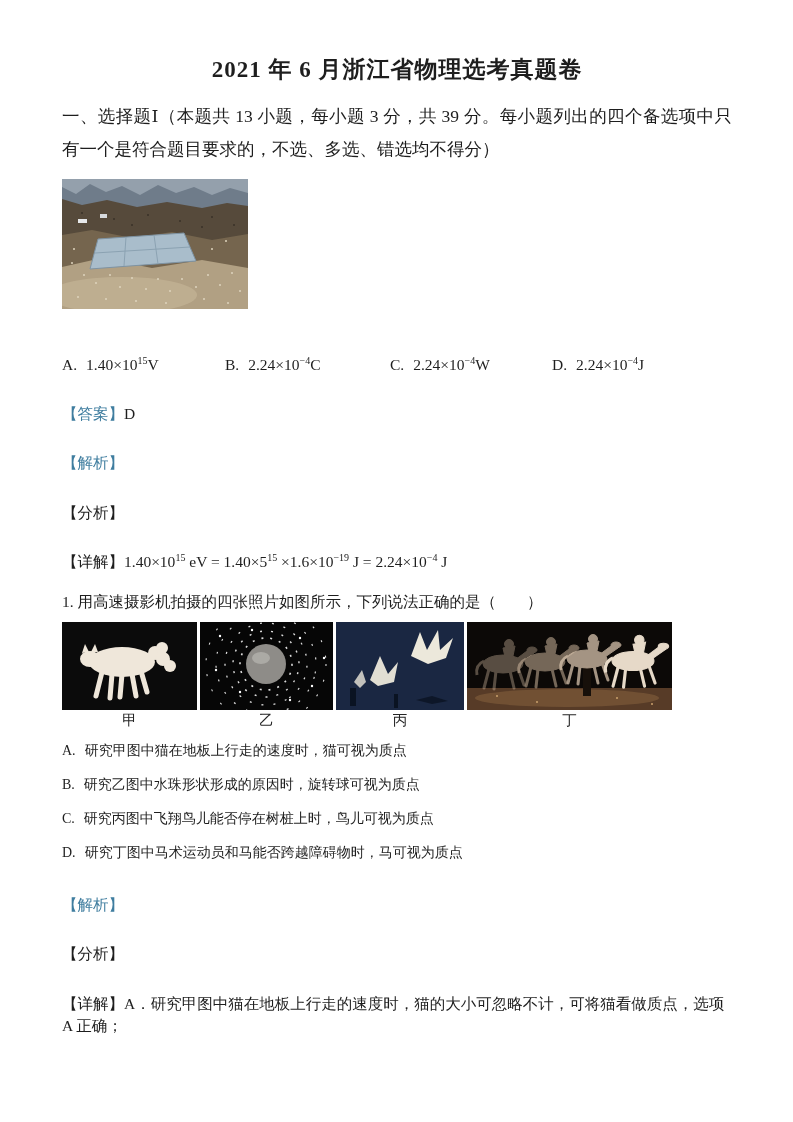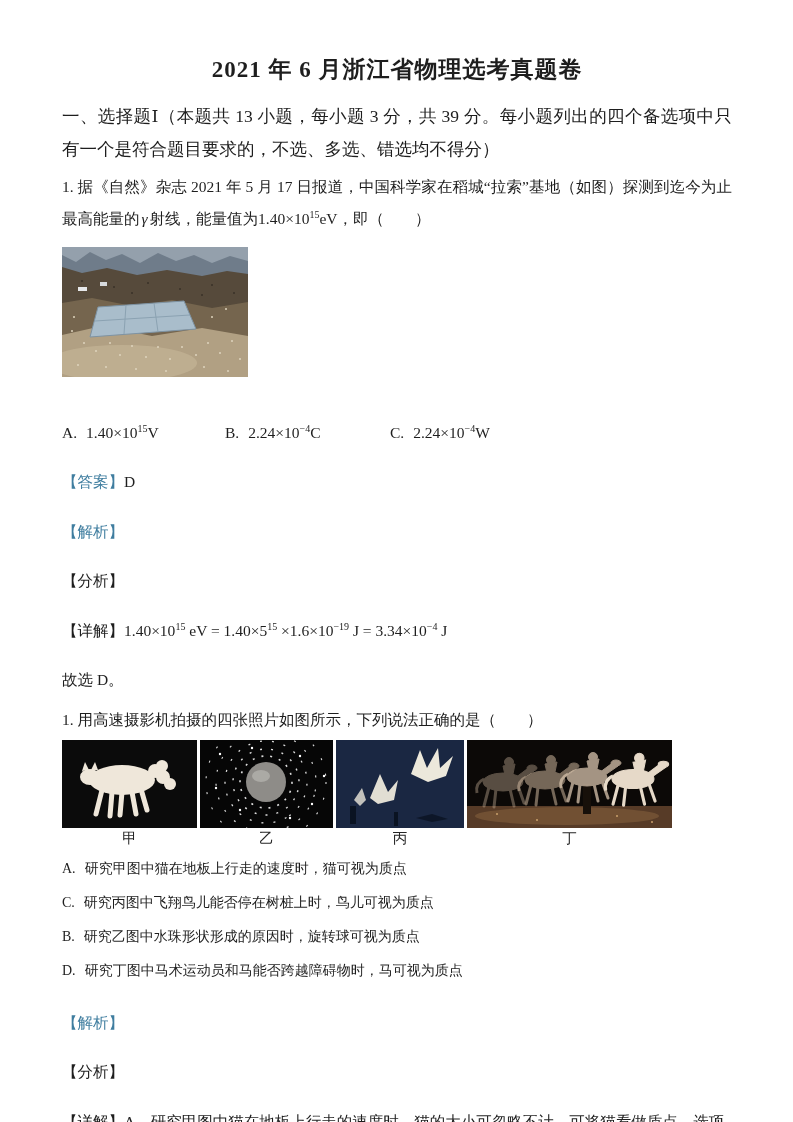--- a/index.html
+++ b/index.html
@@ -40,21 +40,20 @@
 </head>
 <body>
 
 <div class="doc">
 
   <h1 class="title">2021 年 6 月浙江省物理选考真题卷</h1>
 
   <p class="section-heading">一、选择题Ⅰ（本题共 13 小题，每小题 3 分，共 39 分。每小题列出的四个备选项中只有一个是符合题目要求的，不选、多选、错选均不得分）</p>
 
   <section>
-    <p class="para"><span>1. 据《自然》杂志 2021 年 5 月 17 日报道，中国科学家在稻城“拉索”基地（如图）探测到迄今为止最高能量的</span><span class="gamma">γ</span><span>射线，能量值为</span><span><span>1.40×10</span><sup class="e">15</sup><span>eV</span></span><span>，即（　　）</span></p>
 
     <div class="photo-frame">
       <svg viewBox="0 0 186 130" width="186" height="130">
         <rect width="186" height="130" fill="#94a0ac"></rect>
         <polygon points="0,8 14,15 28,5 44,13 60,7 78,16 96,6 114,14 132,8 150,16 168,9 186,14 186,34 0,34" fill="#6f7c8a"></polygon>
         <polygon points="0,20 20,26 45,21 75,28 105,23 140,29 165,24 186,27 186,130 0,130" fill="#564a3b"></polygon>
         <polygon points="0,56 30,51 70,59 110,53 150,61 186,55 186,130 0,130" fill="#75654e"></polygon>
         <polygon points="0,88 40,79 90,89 140,81 186,89 186,130 0,130" fill="#b1a083"></polygon>
         <ellipse cx="60" cy="116" rx="75" ry="18" fill="#c2b293" opacity="0.8"></ellipse>
         <polygon points="36,60 122,54 134,82 28,90" fill="#a9bdcb" stroke="#7e93a3" stroke-width="1"></polygon>
@@ -99,27 +98,27 @@
           <circle cx="70" cy="46" r="1"></circle>
             <circle cx="140" cy="48" r="1"></circle>
         </g>
       </svg>
     </div>
 
     <div class="options-row">
       <span><span class="opt-label">A.</span><span>1.40×10</span><sup class="e">15</sup><span>V</span></span>
       <span><span class="opt-label">B.</span><span>2.24×10</span><sup class="e">−4</sup><span>C</span></span>
       <span><span class="opt-label">C.</span><span>2.24×10</span><sup class="e">−4</sup><span>W</span></span>
+      <span><span class="opt-label">D.</span><span>2.24×10</span><sup class="e">−4</sup><span>J</span></span>
     </div>
 
     <p class="tagline"><span class="tag-blue">【答案】</span><span>D</span></p>
     <p class="tagline"><span class="tag-blue">【解析】</span></p>
     <p class="tagline"><span>【分析】</span></p>
-    <p class="tagline"><span>【详解】</span><span><span>1.40×10</span><sup class="e">15</sup><span> eV = 1.40×5</span><sup class="e">15</sup><span> ×1.6×10</span><sup class="e">−19</sup><span> J = 3.34×10</span><sup class="e">−4</sup><span> J</span></span></p>
-    <p class="tagline">故选 D。</p>
+    <p class="tagline"><span>【详解】</span><span><span>1.40×10</span><sup class="e">15</sup><span> eV = 1.40×5</span><sup class="e">15</sup><span> ×1.6×10</span><sup class="e">−19</sup><span> J = 2.24×10</span><sup class="e">−4</sup><span> J</span></span></p>
   </section>
 
   <section>
     <p class="para" style="margin-top:12px">1. 用高速摄影机拍摄的四张照片如图所示，下列说法正确的是（　　）</p>
 
     <div class="q2-strip">
       <figure>
         <svg viewBox="0 0 135 88" width="135" height="88">
           <rect width="135" height="88" fill="#0b0b0b"></rect>
           <g fill="#efe7da">
@@ -215,22 +214,22 @@
           <use href="#horseg" transform="translate(78,40)" fill="#cbb49b" stroke="#cbb49b" opacity="0.55"></use>
           <use href="#horseg" transform="translate(120,37)" fill="#d7c3ad" stroke="#d7c3ad" opacity="0.75"></use>
           <use href="#horseg" transform="translate(166,39) scale(1.05)" fill="#e6d9c8" stroke="#e6d9c8"></use>
         </svg>
         <figcaption>丁</figcaption>
       </figure>
     </div>
 
     <div style="margin-top:8px">
       <p class="q2-option"><span class="opt-label">A.</span><span>研究甲图中猫在地板上行走的速度时，猫可视为质点</span></p>
+      <p class="q2-option"><span class="opt-label">B.</span><span>研究乙图中水珠形状形成的原因时，旋转球可视为质点</span></p>
       <p class="q2-option"><span class="opt-label">C.</span><span>研究丙图中飞翔鸟儿能否停在树桩上时，鸟儿可视为质点</span></p>
-      <p class="q2-option"><span class="opt-label">B.</span><span>研究乙图中水珠形状形成的原因时，旋转球可视为质点</span></p>
       <p class="q2-option"><span class="opt-label">D.</span><span>研究丁图中马术运动员和马能否跨越障碍物时，马可视为质点</span></p>
     </div>
 
     <p class="tagline"><span class="tag-blue">【解析】</span></p>
     <p class="tagline"><span>【分析】</span></p>
     <p class="tagline"><span>【详解】</span><span>A．研究甲图中猫在地板上行走的速度时，猫的大小可忽略不计，可将猫看做质点，选项 A 正确；</span></p>
   </section>
 
 </div>
 

